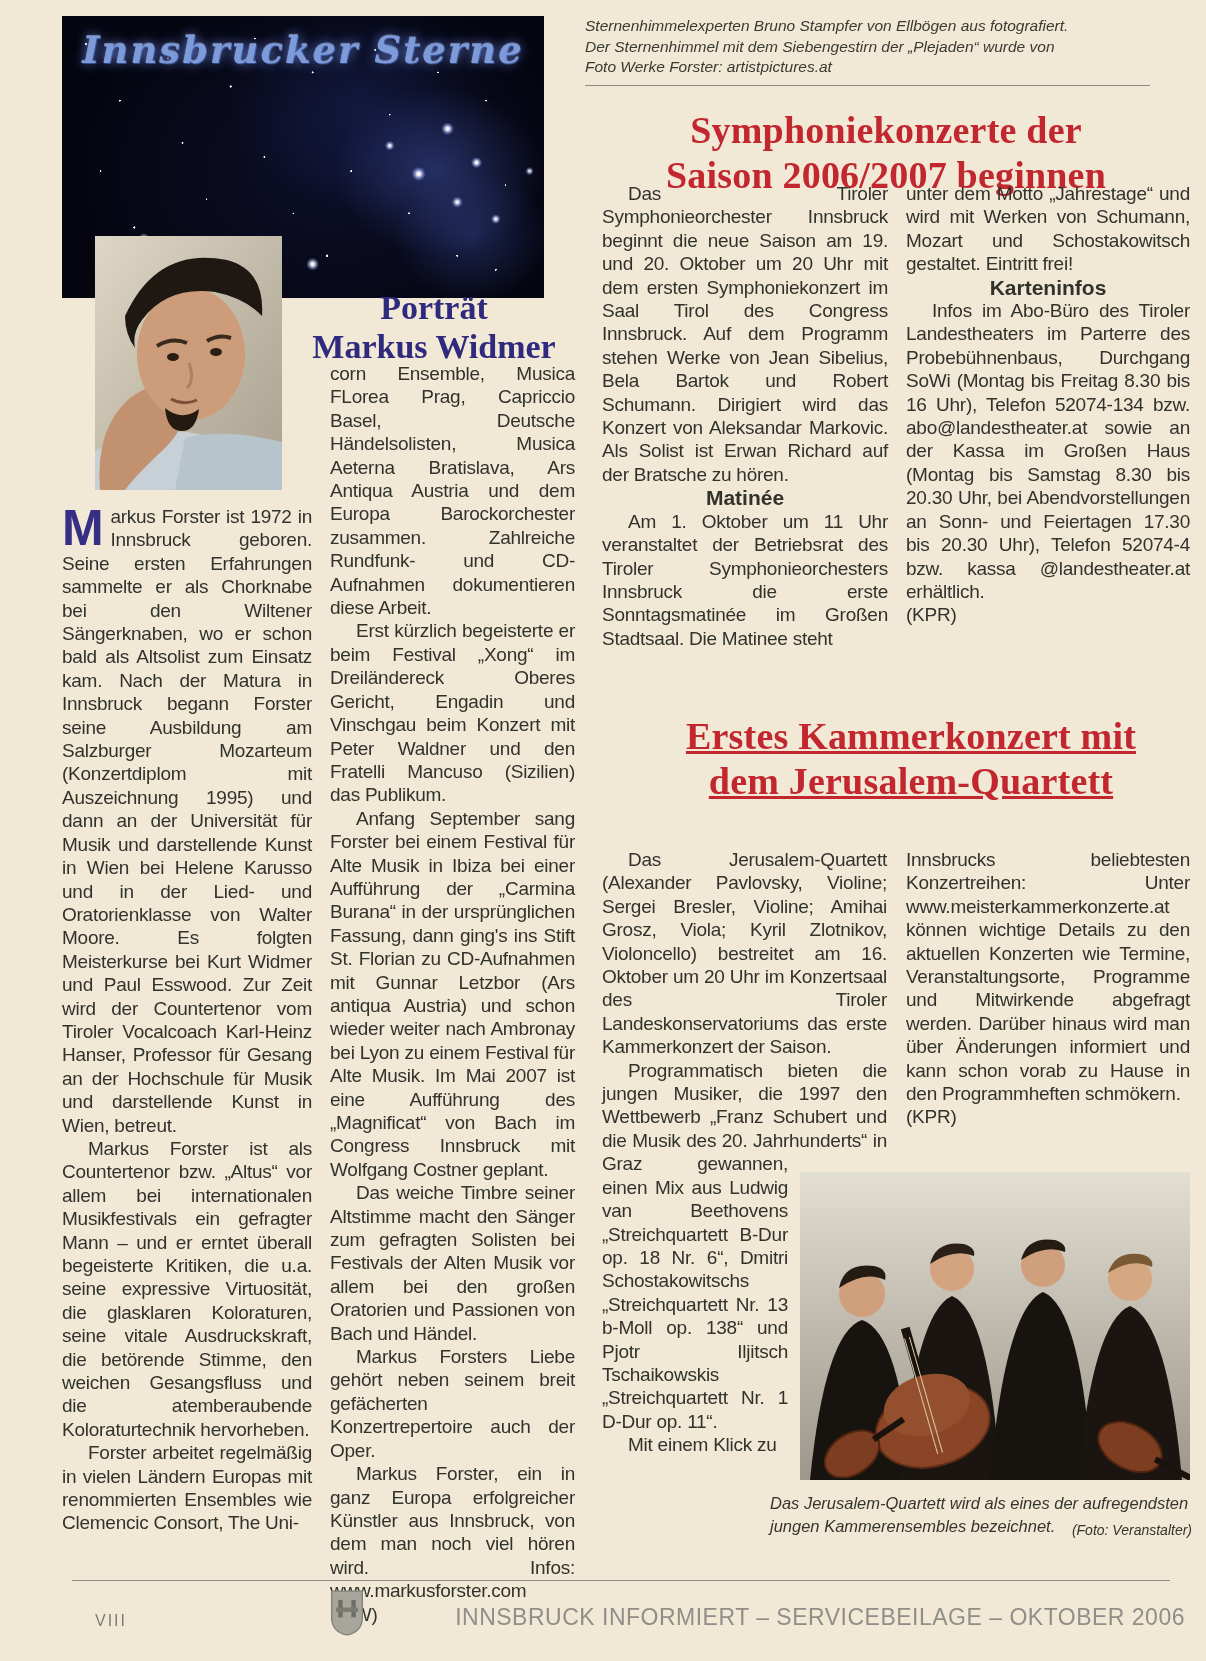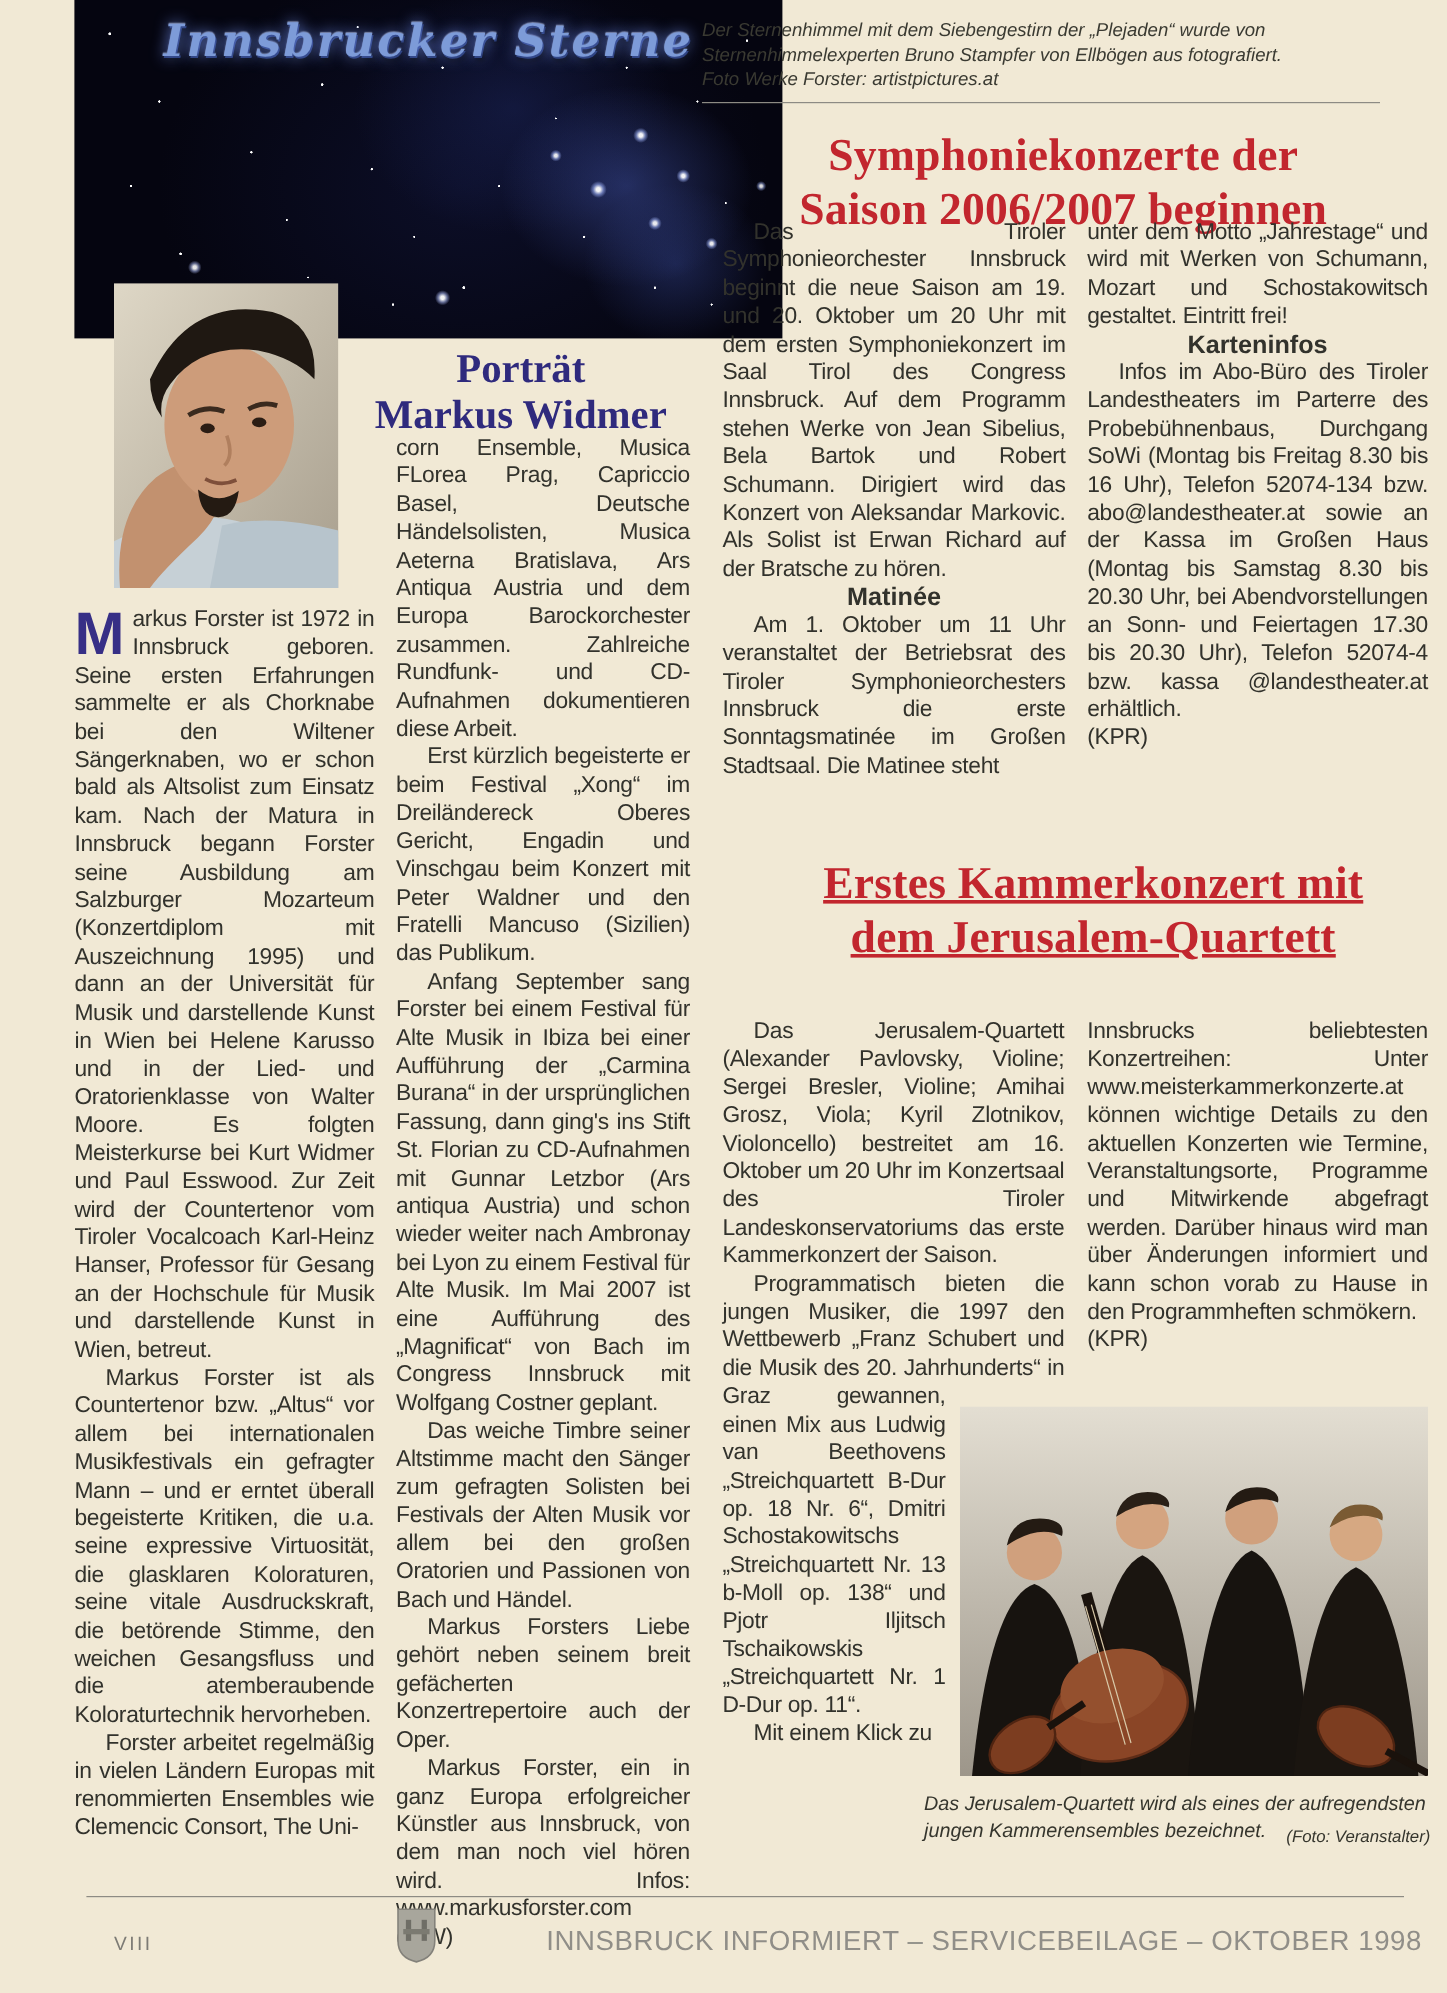--- a/index.html
+++ b/index.html
@@ -7,21 +7,21 @@
     position:relative;
     width:1206px;height:1661px;
     margin:0 auto;
     background:#f1e9d5;
     overflow:hidden;
     font-family:"Liberation Sans",sans-serif;
     color:#32322c;
   }
   
   .star-banner{
-    position:absolute;left:62px;top:0;width:590px;height:282px;
+    position:absolute;left:62px;top:16px;width:482px;height:282px;
     background-color:#050510;
     background-image:
       radial-gradient(2.4px 2.4px at 5% 10%,#fff 40%,transparent 60%),
       radial-gradient(2px 2px at 12% 30%,#fff 40%,transparent 60%),
       radial-gradient(1.8px 1.8px at 8% 55%,#fff 40%,transparent 60%),
       radial-gradient(2.2px 2.2px at 15% 75%,#fff 40%,transparent 60%),
       radial-gradient(1.8px 1.8px at 22% 15%,#fff 40%,transparent 60%),
       radial-gradient(2px 2px at 25% 45%,#fff 40%,transparent 60%),
       radial-gradient(1.6px 1.6px at 30% 65%,#fff 40%,transparent 60%),
       radial-gradient(2.2px 2.2px at 35% 25%,#fff 40%,transparent 60%),
@@ -156,22 +156,22 @@
     <path d="M62,110 q15,-9 30,-3" stroke="#3a2a1e" stroke-width="4" fill="none"></path>
     <path d="M112,105 q12,-7 24,-3" stroke="#3a2a1e" stroke-width="4" fill="none"></path>
     <ellipse cx="78" cy="121" rx="6" ry="4" fill="#2b1d14"></ellipse>
     <ellipse cx="121" cy="116" rx="6" ry="4" fill="#2b1d14"></ellipse>
     <path d="M94,127 q6,17 -2,25" stroke="#b07f5e" stroke-width="3" fill="none"></path>
     <path d="M76,163 q13,7 26,1" stroke="#7e4f3a" stroke-width="3" fill="none"></path>
     <path d="M70,172 q17,14 34,1 q-3,22 -17,22 q-15,0 -17,-23" fill="#241a12"></path>
   </svg>
 
   <div class="top-caption">
+    <div>Sternenhimmelexperten Bruno Stampfer von Ellbögen aus fotografiert.</div>
     <div>Der Sternenhimmel mit dem Siebengestirn der „Plejaden“ wurde von</div>
-    <div>Sternenhimmelexperten Bruno Stampfer von Ellbögen aus fotografiert.</div>
     <div>Foto Werke Forster: artistpictures.at</div>
   </div>
 
   <div class="rule rule-top"></div>
 
   <h1 class="red-headline sym-headline">
     <span>Symphoniekonzerte der</span><br>
     <span>Saison 2006/2007 beginnen</span>
   </h1>
 
@@ -274,15 +274,15 @@
   </div>
 
   <div class="rule rule-bottom"></div>
   <div class="footer-pagenum">VIII</div>
   <svg class="footer-crest" viewBox="0 0 30 42">
     <path d="M1,1 h28 v24 q0,13 -14,16 q-14,-3 -14,-16 z" fill="#a8a69c" stroke="#83817a" stroke-width="1.2"></path>
     <rect x="7" y="9" width="4" height="16" fill="#6f6e66"></rect>
     <rect x="19" y="9" width="4" height="16" fill="#6f6e66"></rect>
     <rect x="5" y="16" width="20" height="4" fill="#7b7a71"></rect>
   </svg>
-  <div class="footer-text">INNSBRUCK INFORMIERT – SERVICEBEILAGE – OKTOBER 1998</div>
+  <div class="footer-text">INNSBRUCK INFORMIERT – SERVICEBEILAGE – OKTOBER 2006</div>
 
 </div>
 
 </body></html>

